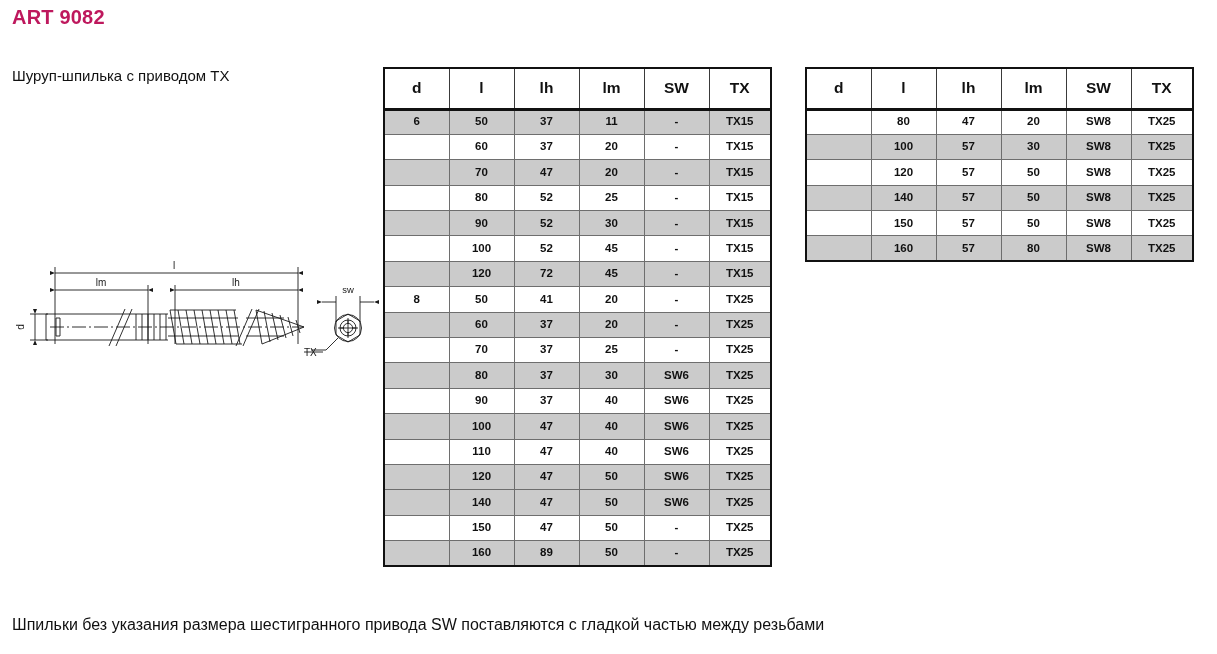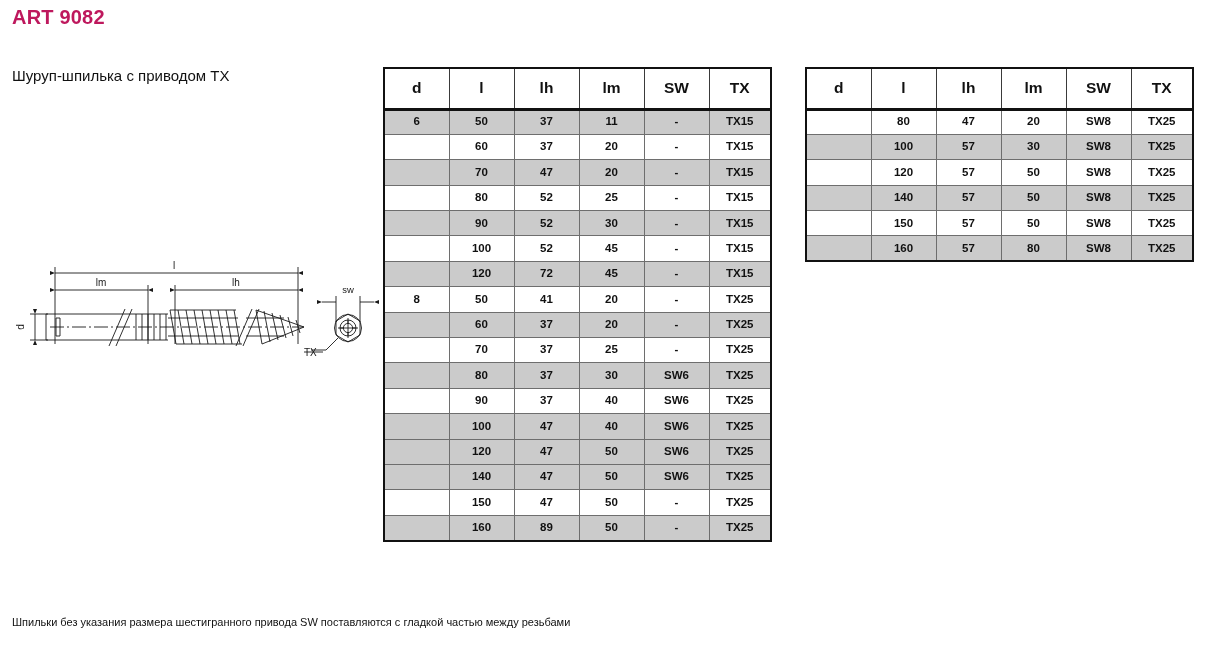--- a/index.html
+++ b/index.html
@@ -30,21 +30,21 @@
     font-size: 15px;
     font-weight: normal;
     color: #111;
     white-space: nowrap;
   }
 
   
   #footer-note {
     position: absolute;
     left: 12px; top: 616px;
-    font-size: 11px;
+    font-size: 16px;
     color: #111;
     white-space: nowrap;
   }
 
   
   .spec-table {
     position: absolute;
     border-collapse: collapse;
     table-layout: fixed;
     background: #fff;
@@ -342,20 +342,28 @@
         <td>TX25</td>
       </tr>
       <tr class="shaded">
         <td></td>
         <td>100</td>
         <td>47</td>
         <td>40</td>
         <td>SW6</td>
         <td>TX25</td>
       </tr>
+      <tr class="plain">
+        <td></td>
+        <td>110</td>
+        <td>47</td>
+        <td>40</td>
+        <td>SW6</td>
+        <td>TX25</td>
+      </tr>
       <tr class="shaded">
         <td></td>
         <td>120</td>
         <td>47</td>
         <td>50</td>
         <td>SW6</td>
         <td>TX25</td>
       </tr>
       <tr class="shaded">
         <td></td>

